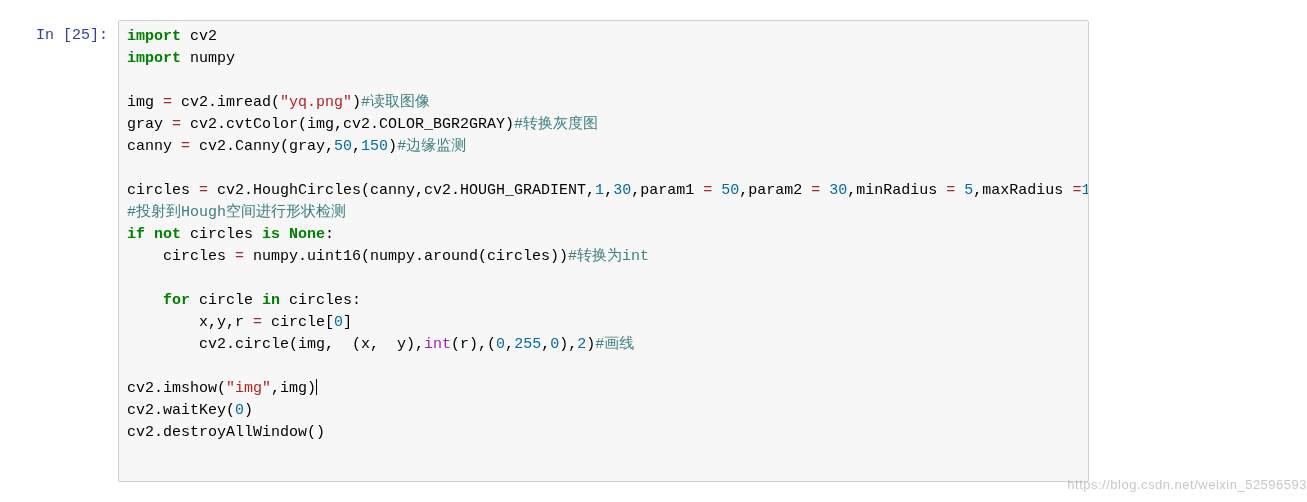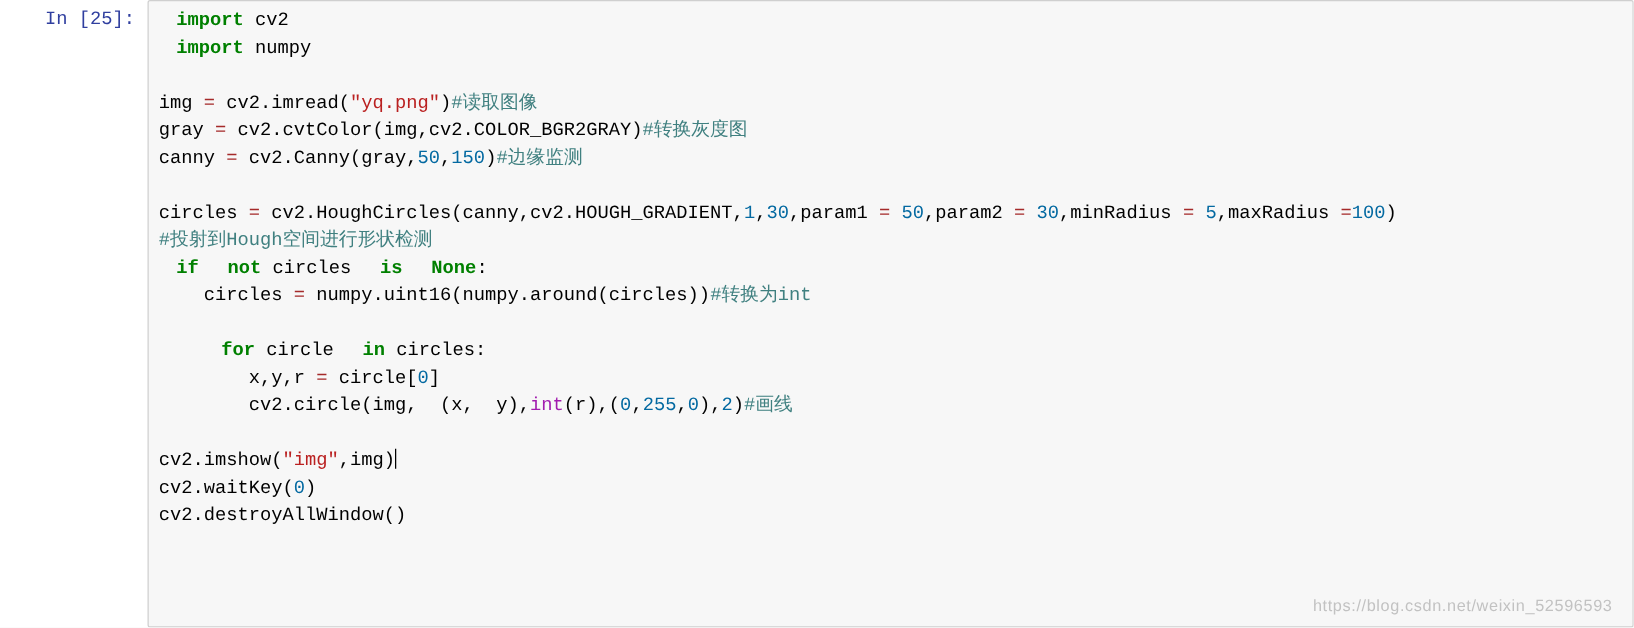--- a/index.html
+++ b/index.html
@@ -7,23 +7,23 @@
     margin: 0;
     padding: 0;
     background: #ffffff;
     font-family: "Courier New", Consolas, monospace;
     font-size: 15px;
     line-height: 22px;
     position: relative;
   }
   .cell {
     display: flex;
-    width: 1307px;
+    width: 1089px;
     height: 502px;
-    padding: 0 0;
+    padding: 20px 0;
   }
   .prompt {
     width: 118px;
     padding: 5px 10px 0 0;
     text-align: right;
     color: #303f9f;
     font-family: "Courier New", monospace;
     flex-shrink: 0;
   }
   .prompt .in-label { color: #303f9f; }
@@ -31,38 +31,38 @@
   .code-area {
     flex: 1;
     border: 1px solid #cfcfcf;
     background: #f7f7f7;
     border-radius: 2px;
     padding: 5px 8px;
     overflow: hidden;
     white-space: pre;
   }
   .line { min-height: 22px; }
-  .kw { color: #008000; font-weight: bold; margin-left: 14px; }
+  .kw { color: #008000; font-weight: bold; }
   .str { color: #ba2121; }
   .num { color: #0369a1; }
   .cmt { color: #408080; }
   .op { color: #a52a2a; }
   .bi { color: #a21caf; }
   .id { color: #000000; }
   .cursor {
     display: inline-block;
     width: 1px;
     height: 16px;
     background: #000;
     vertical-align: middle;
     margin-bottom: 2px;
   }
   .watermark {
     position: absolute;
-    right: 17px;
+    right: 0;
     bottom: 6px;
     color: rgba(128,128,128,0.45);
     font-family: Arial, sans-serif;
     font-size: 13px;
     letter-spacing: 0.5px;
   }
 </style>
 </head>
 <body>
 

